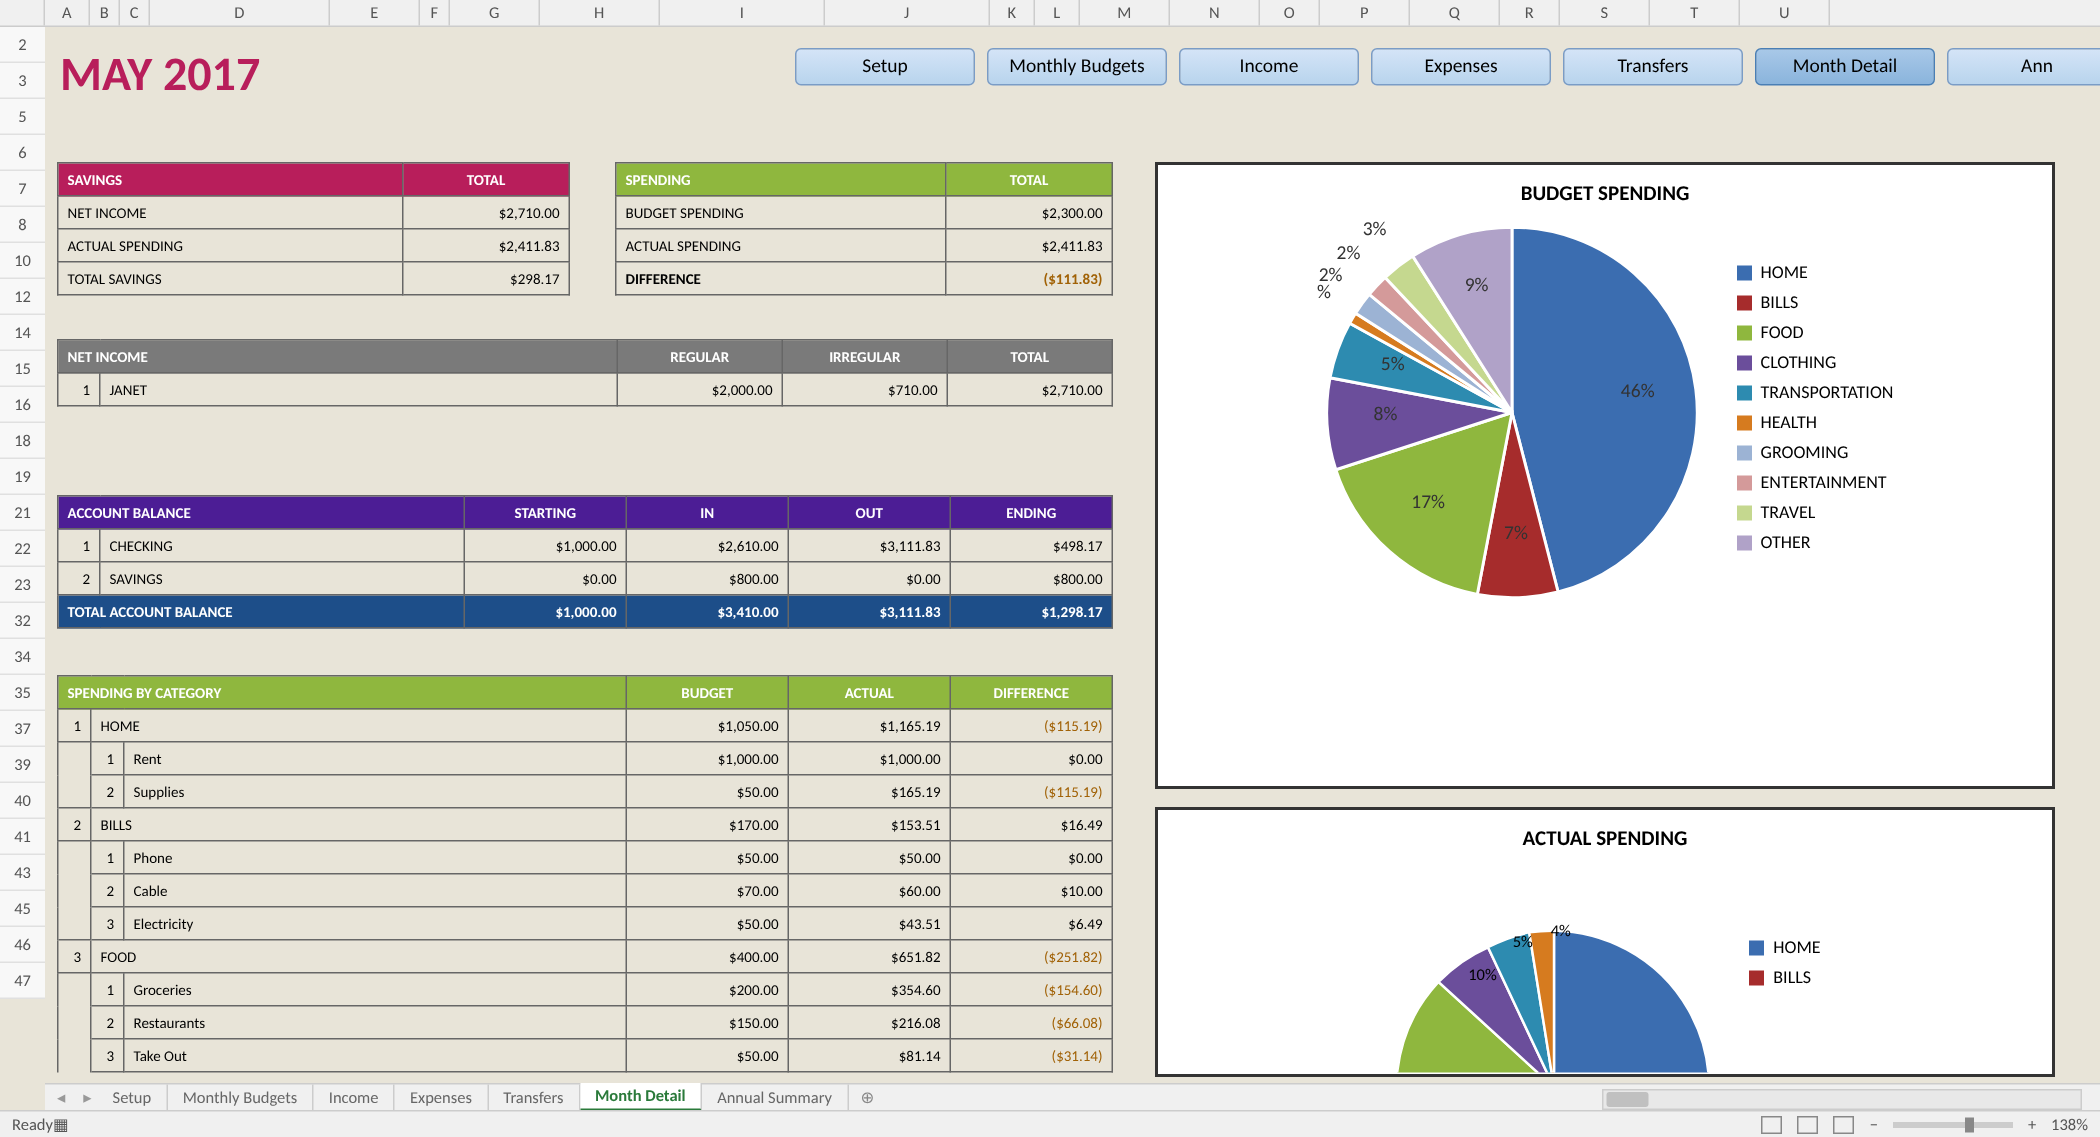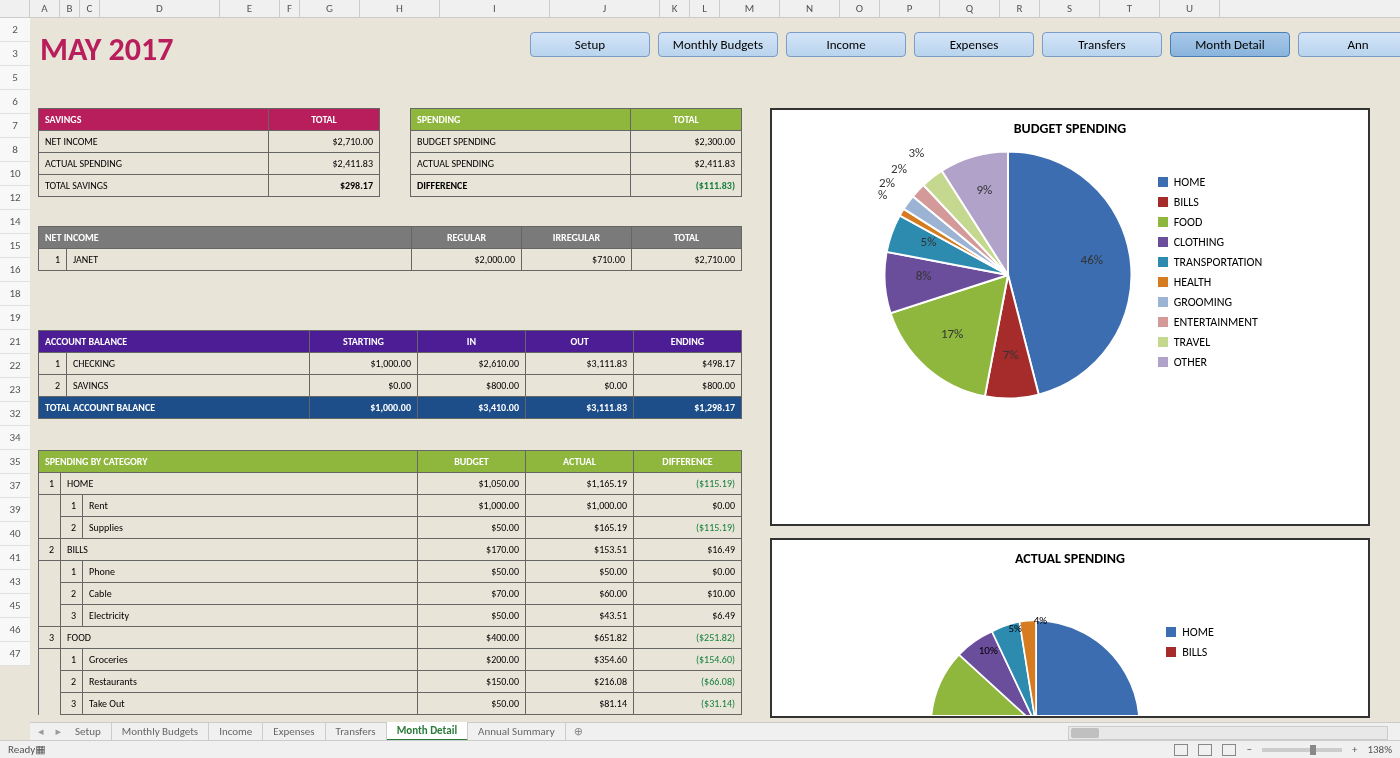--- a/index.html
+++ b/index.html
@@ -23,21 +23,21 @@
 .nav-btn { background: linear-gradient(#d4e4f7, #b8d4ed); border: 1px solid #7a9cc6; border-radius: 4px; padding: 4px 12px; font-size: 13px; cursor: pointer; min-width: 120px; text-align: center; }
 .nav-btn.active { background: linear-gradient(#a8c8e8, #8ab4dc); border-color: #4a7fb5; }
 .month-btn { background: linear-gradient(#f5f5f5, #e0e0e0); border: 1px solid #999; border-radius: 4px; padding: 2px 8px; font-size: 12px; cursor: pointer; min-width: 46px; text-align: center; }
 .month-btn.active { background: linear-gradient(#888, #666); color: #fff; }
 
 
 .tbl { position: absolute; border-collapse: collapse; font-size: 10px; }
 .tbl td, .tbl th { border: 1px solid #666; padding: 3px 6px; height: 22px; }
 .tbl th { font-weight: bold; text-align: center; color: #fff; }
 .tbl .num { text-align: right; }
-.tbl .neg { color: #15803d; }
+.tbl .neg { color: #a16207; }
 
 .hdr-pink { background: #b81e5b; }
 .hdr-green { background: #8fb73e; }
 .hdr-gray { background: #7a7a7a; }
 .hdr-blue { background: #4c1d95; }
 .row-total-gray { background: #7a7a7a; color: #fff; font-weight: bold; }
 .row-total-blue { background: #1d4e89; color: #fff; font-weight: bold; }
 
 
 .chart-box { position: absolute; background: #fff; border: 2px solid #333; padding: 10px; }
@@ -148,21 +148,21 @@
         <tr>
           <td style="">NET INCOME</td>
           <td class="num" style="">$2,710.00</td>
         </tr>
         <tr>
           <td style="">ACTUAL SPENDING</td>
           <td class="num" style="">$2,411.83</td>
         </tr>
         <tr>
           <td style="font-weight:normal">TOTAL SAVINGS</td>
-          <td class="num" style="font-weight:bold">$298.17</td>
+          <td class="num" style="font-weight:normal">$298.17</td>
         </tr>
       </tbody>
   </table>
 
   <table class="tbl" style="left:380px; top:90px; width:332px;">
     <tbody>
         <tr>
           <th class="hdr-green" style="width:220px;text-align:left">SPENDING</th>
           <th class="hdr-green">TOTAL</th>
         </tr>

